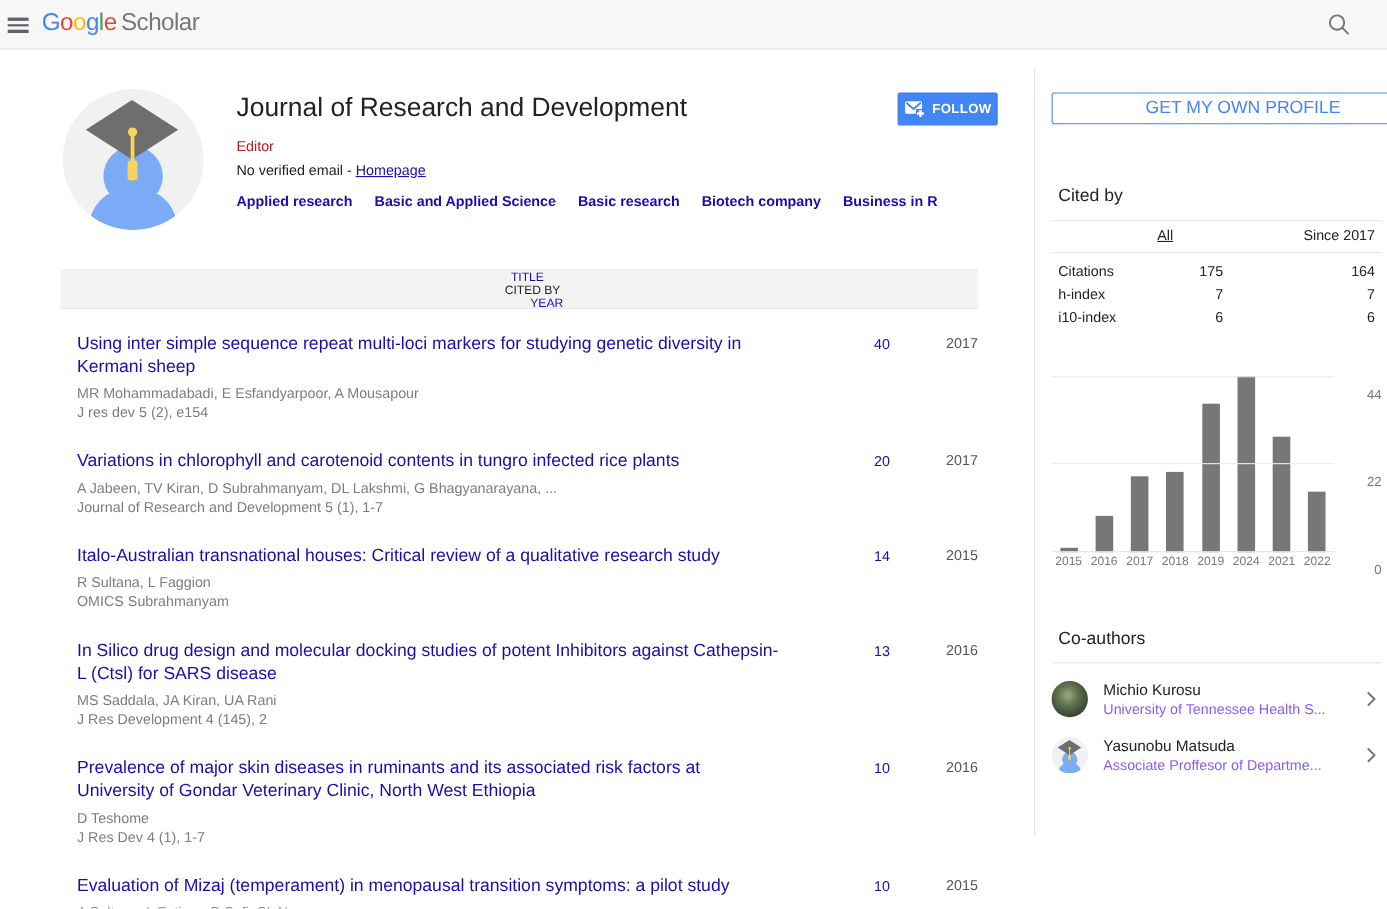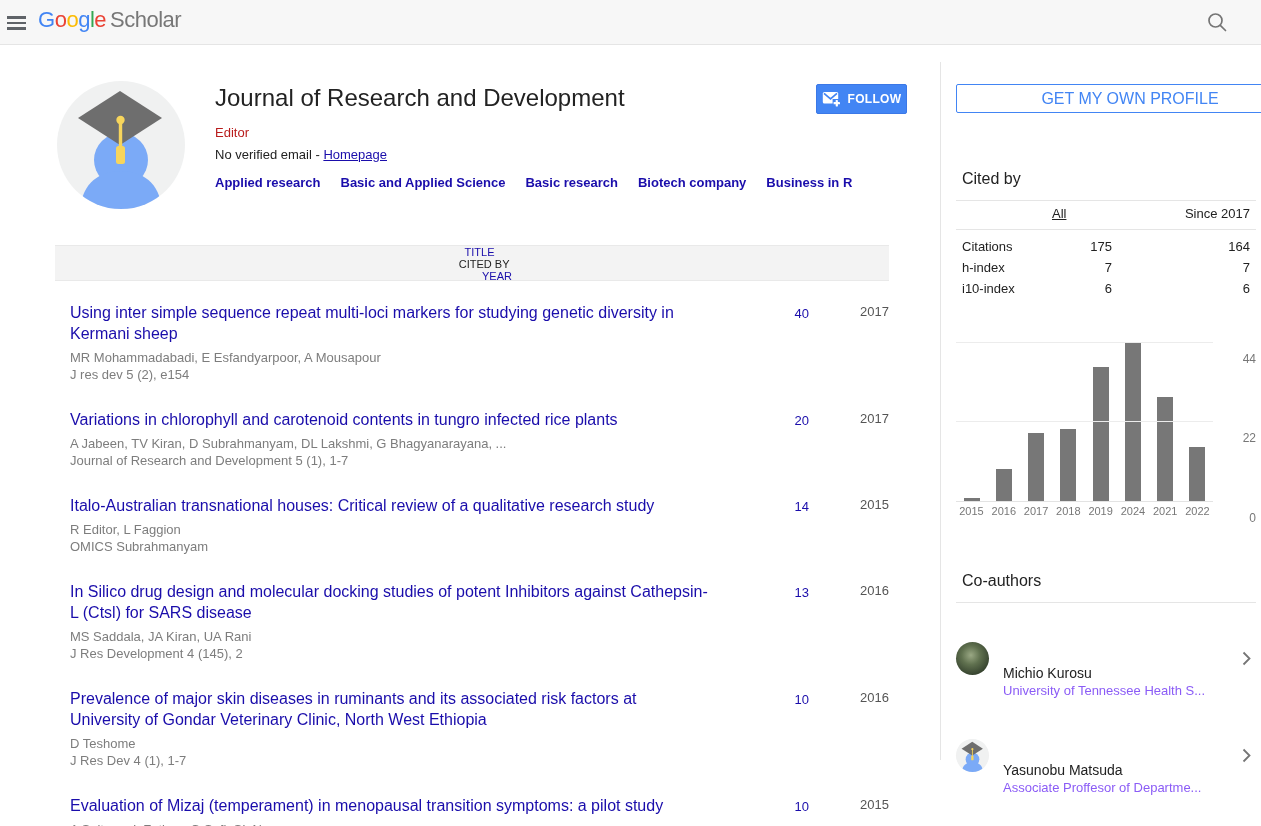--- a/index.html
+++ b/index.html
@@ -77,21 +77,21 @@
   .xlabels { position:absolute; left:0; top:163px; width:257px; display:flex; justify-content:space-between; }
   .xlabels span { width:31px; text-align:center; font-size:11px; color:#777; }
 
   
   .coauthors-title { position:absolute; left:6px; top:488px; }
   .hr3 { top:518px; }
   .co-list { position:absolute; left:0; top:526px; width:300px; }
   .co-item { display:flex; align-items:center; gap:14px; padding:9px 0; cursor:pointer; }
   .co-avatar { width:33px; height:33px; border-radius:50%; overflow:hidden; flex:0 0 33px; background:#f0f1f1; }
   .co-avatar.av-photo { background: radial-gradient(circle at 45% 40%, #9aa884 0%, #60714f 35%, #35422e 75%, #222b1e 100%); }
-  .co-text { flex:1; min-width:0;margin-top:46px; }
+  .co-text { flex:1; min-width:0; }
   .co-name { font-size:14px; color:#222; }
   .co-affil { font-size:13px; color:#8b5cf6; margin-top:2px; white-space:nowrap; overflow:hidden; }
   .co-chevron { flex:0 0 14px; display:flex; align-items:center; }
 </style>
 </head>
 <body>
 
 <div id="canvas">
 
   <div class="topbar">
@@ -182,21 +182,21 @@
             <div class="pub-authors">A Jabeen, TV Kiran, D Subrahmanyam, DL Lakshmi, G Bhagyanarayana, ...</div>
             <div class="pub-venue">Journal of Research and Development 5 (1), 1-7</div>
           </div>
           <div class="pub-cited"><a>20</a></div>
           <div class="pub-year">2017</div>
         </div>
 
         <div class="pub-row">
           <div class="pub-main">
             <a class="pub-title">Italo-Australian transnational houses: Critical review of a qualitative research study</a>
-            <div class="pub-authors">R Editor, L Faggion</div>
+            <div class="pub-authors">R Sultana, L Faggion</div>
             <div class="pub-venue">OMICS Subrahmanyam</div>
           </div>
           <div class="pub-cited"><a>14</a></div>
           <div class="pub-year">2015</div>
         </div>
 
         <div class="pub-row">
           <div class="pub-main">
             <a class="pub-title">In Silico drug design and molecular docking studies of potent Inhibitors against Cathepsin-L (Ctsl) for SARS disease</a>
             <div class="pub-authors">MS Saddala, JA Kiran, UA Rani</div>

